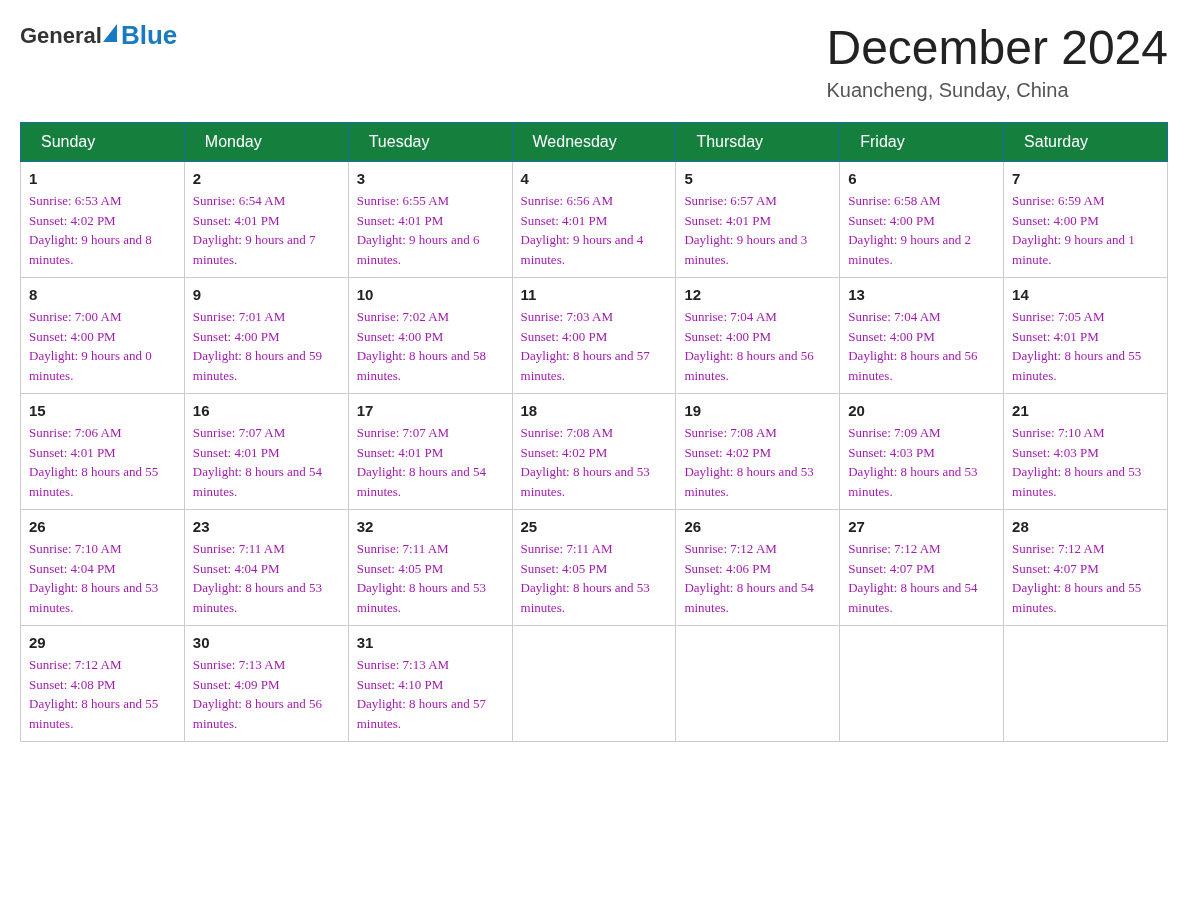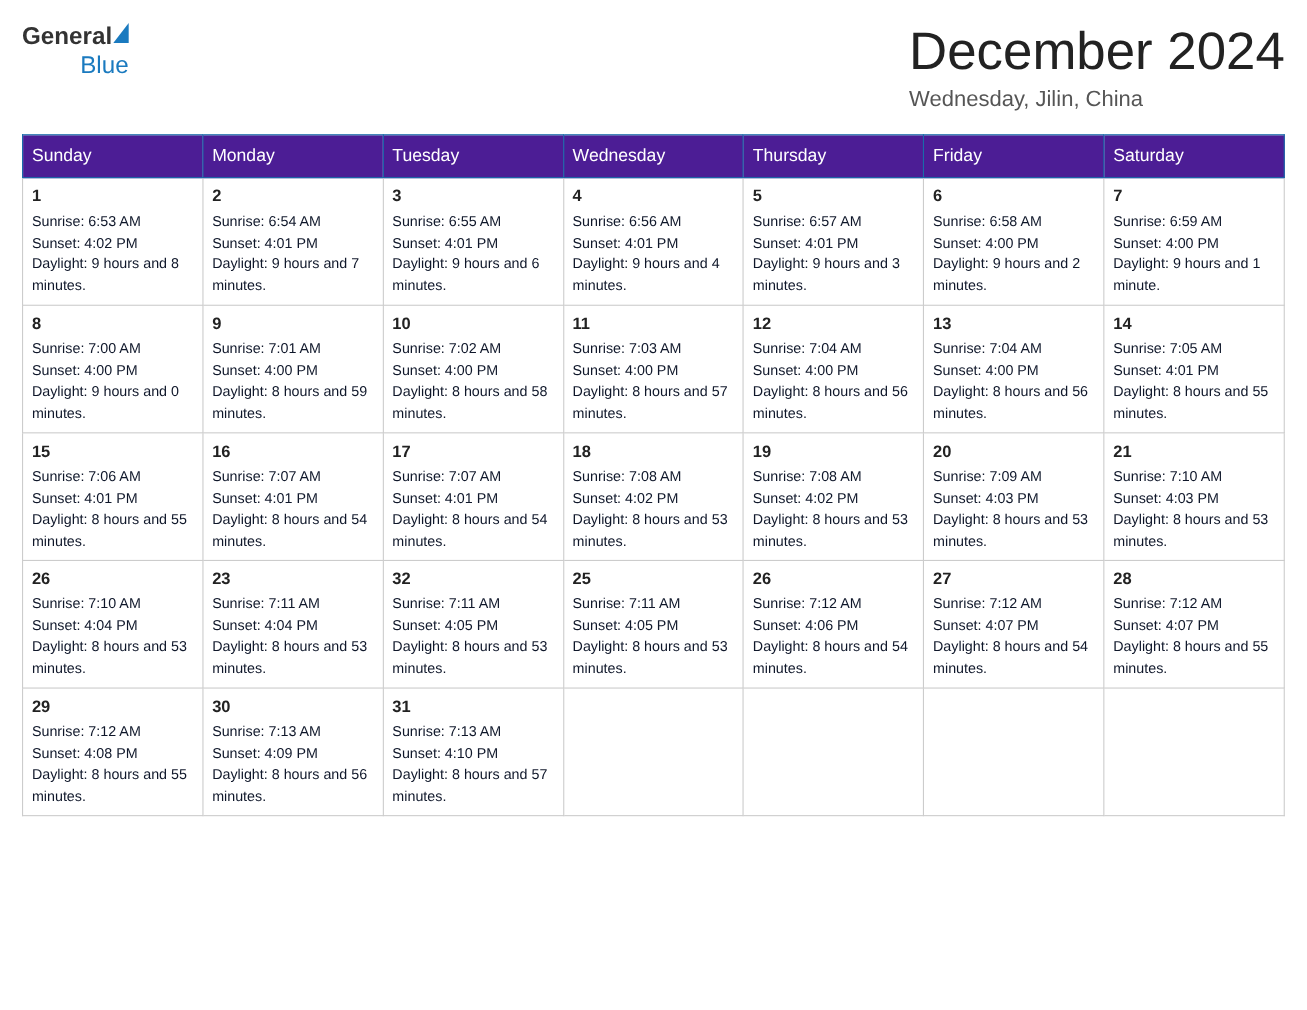--- a/index.html
+++ b/index.html
@@ -11,30 +11,30 @@
       min-height: 918px;
     }
     .header {
       display: flex;
       justify-content: space-between;
       align-items: flex-start;
       margin-bottom: 20px;
     }
     .logo-wrapper {
       display: flex;
-      flex-direction: column;
+      flex-direction: row;
     }
     .logo-line1 {
       display: flex;
       align-items: center;
     }
     .logo-line2 {
       color: #1a7abf;
-      font-size: 22px;
-      font-weight: normal;
+      font-size: 26px;
+      font-weight: bold;
       margin-left: 4px;
       text-align: right;
     }
     .title-section {
     }
     .month-title {
       font-size: 48px;
       font-weight: normal;
       color: #222;
     }
@@ -42,23 +42,23 @@
       font-size: 20px;
       color: #555;
       margin-top: 4px;
     }
     .calendar-table {
       width: 100%;
       border-collapse: collapse;
       border: 1px solid #ccc;
     }
     .calendar-table th {
-      background-color: #4c1d95;
+      background-color: #15803d;
       color: white;
-      padding: 10px 8px;
+      padding: 10px 20px;
       text-align: left;
       font-size: 16px;
       font-weight: normal;
       border: 1px solid #1a6aaa;
     }
     .calendar-table td {
       vertical-align: top;
       padding: 8px;
       border: 1px solid #ccc;
       font-size: 13px;
@@ -67,21 +67,22 @@
       height: 110px;
     }
     .day-number {
       font-size: 15px;
       font-weight: bold;
       margin-bottom: 4px;
       color: #222;
     }
     .day-info {
       line-height: 1.5;
-      color: #0f172a;
+      color: #a21caf;
+      font-family: Liberation Serif, serif;
     }
     .empty-cell {
       background: #fff;
     }
     .logo-arrow {
       display: inline-block;
       width: 0;
       height: 0;
       border-style: solid;
       border-width: 0 0 18px 14px;
@@ -97,21 +98,21 @@
 <div class="header">
   <div class="logo-wrapper">
     <div class="logo-line1">
       <span style="font-size:22px;font-weight:bold;color:#333;">General</span>
       <span class="logo-arrow"></span>
     </div>
     <div class="logo-line2">Blue</div>
   </div>
   <div class="title-section">
     <div class="month-title">December 2024</div>
-    <div class="location-title">Wednesday, Jilin, China</div>
+    <div class="location-title">Kuancheng, Sunday, China</div>
   </div>
 </div>
 
 <table class="calendar-table">
   <thead>
     <tr>
     <th>Sunday</th>
         <th>Monday</th>
         <th>Tuesday</th>
         <th>Wednesday</th>

